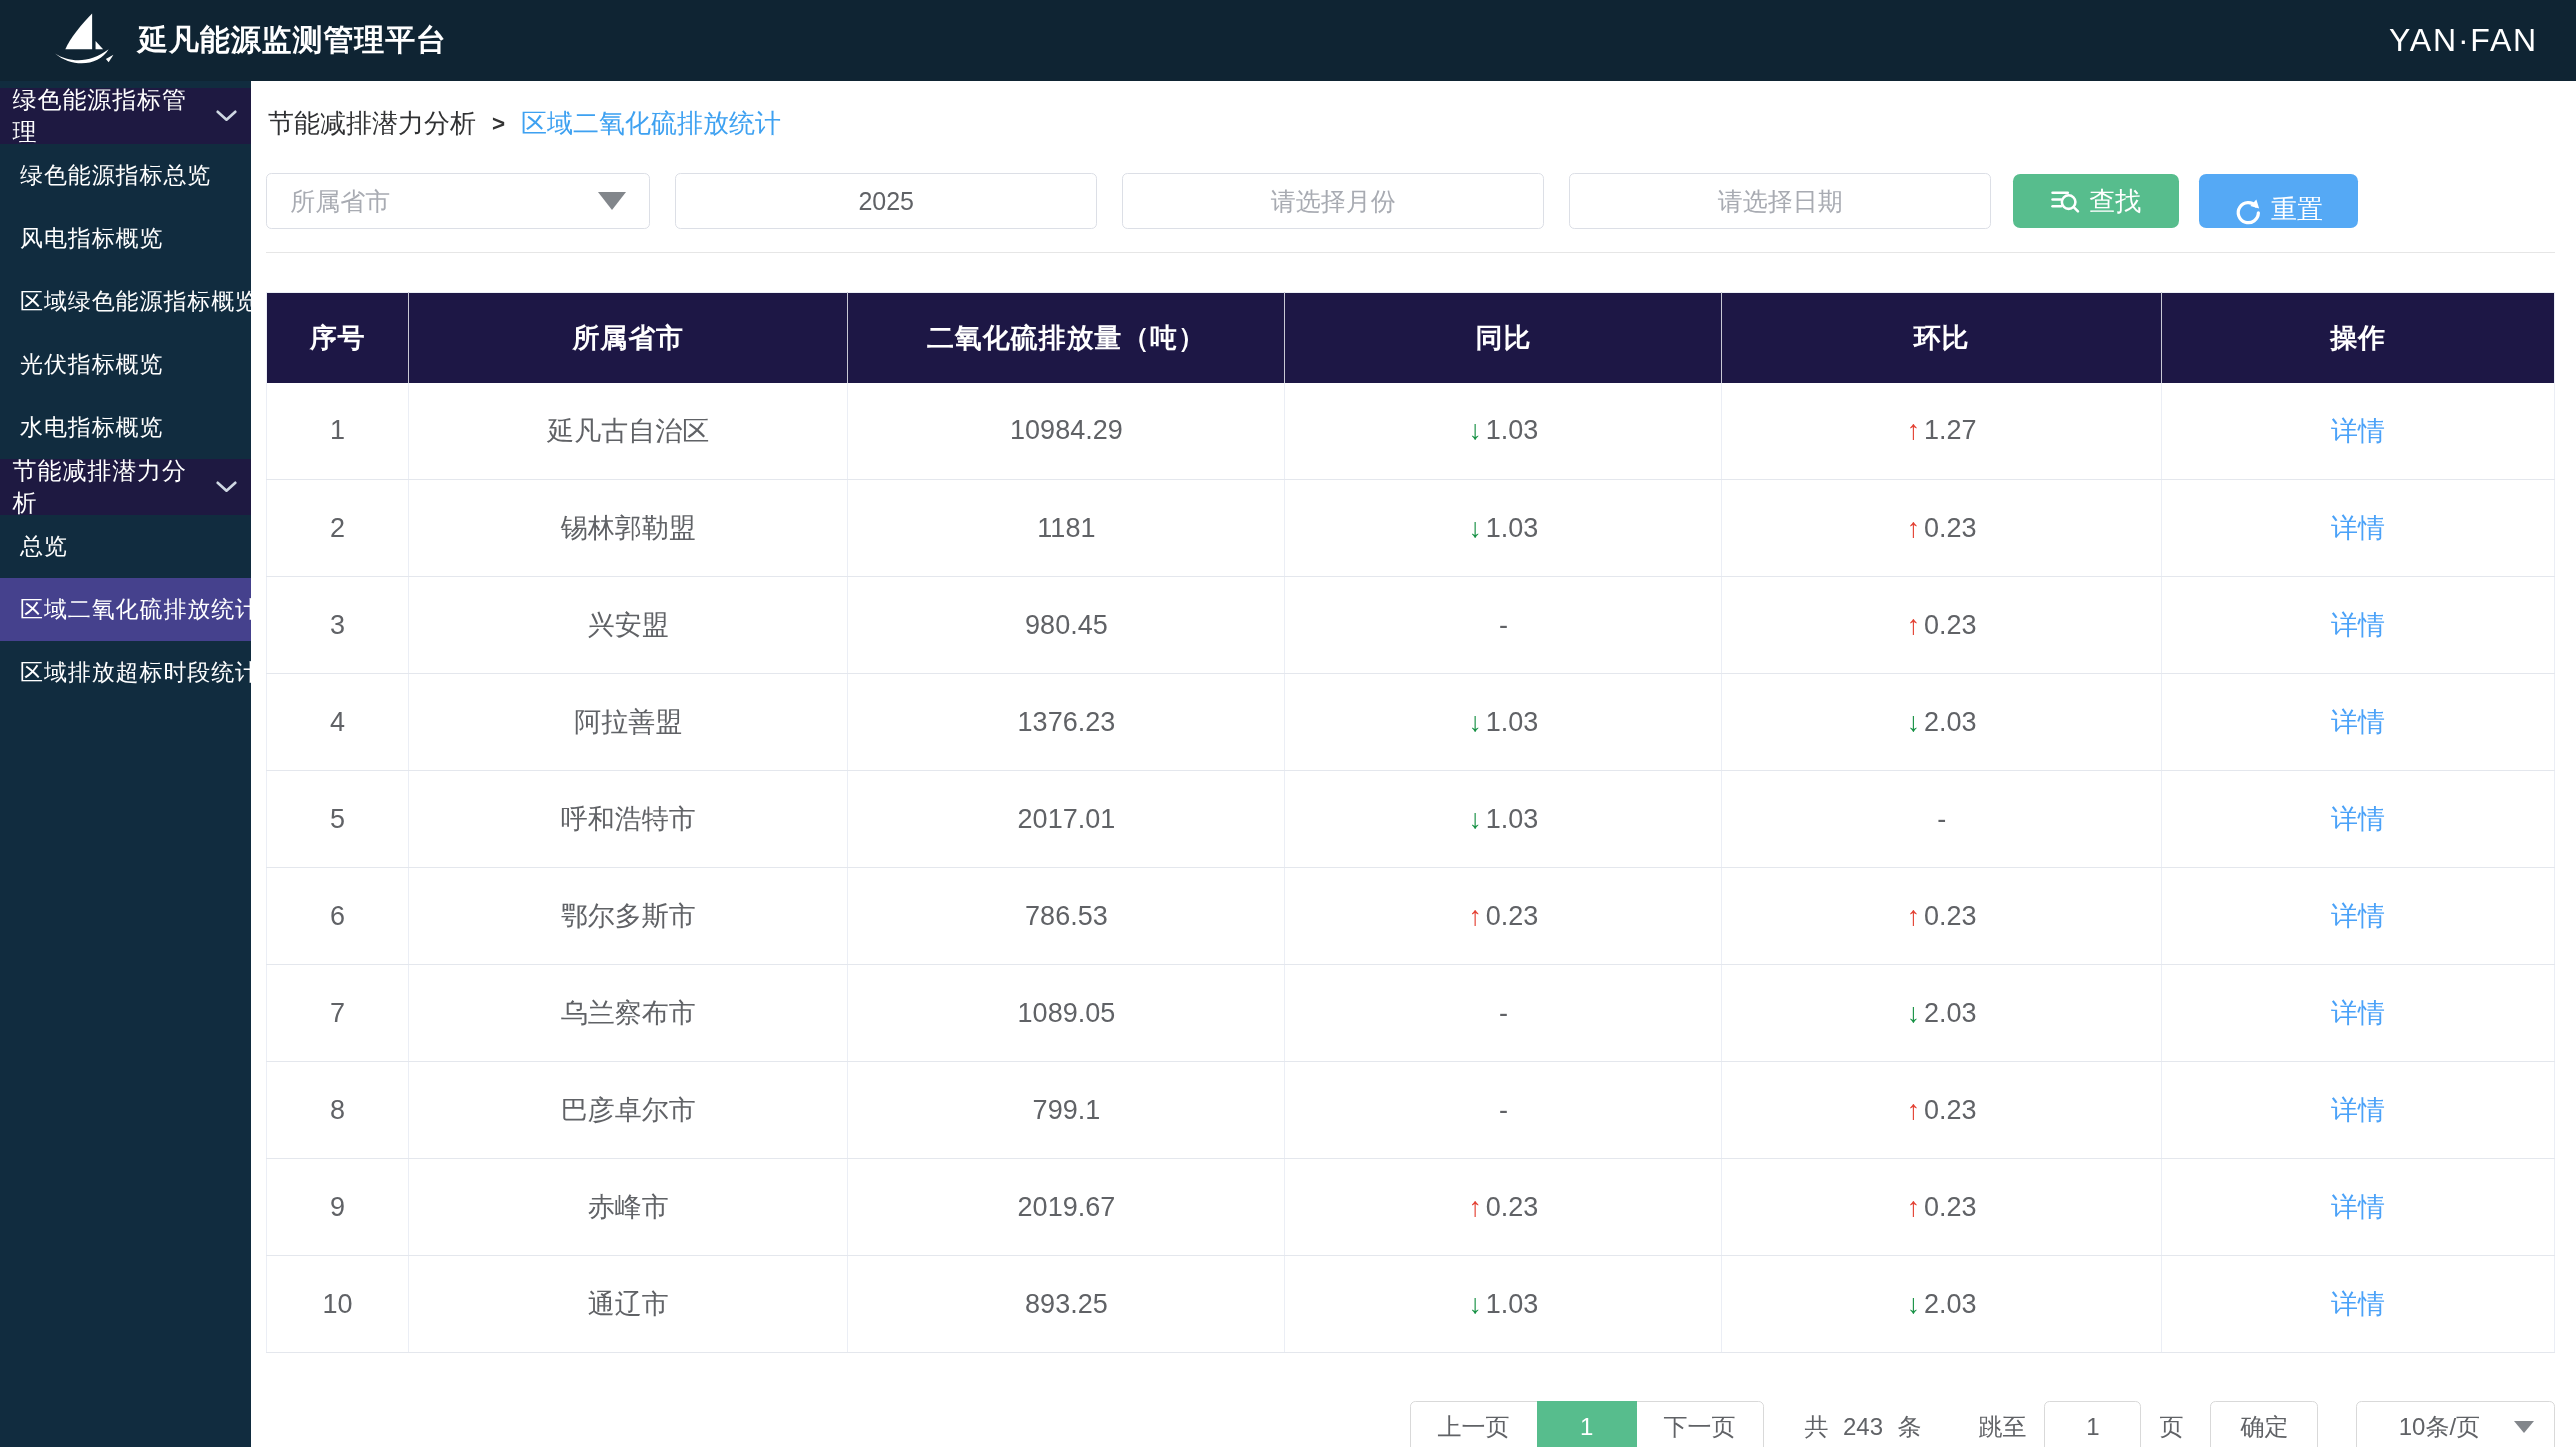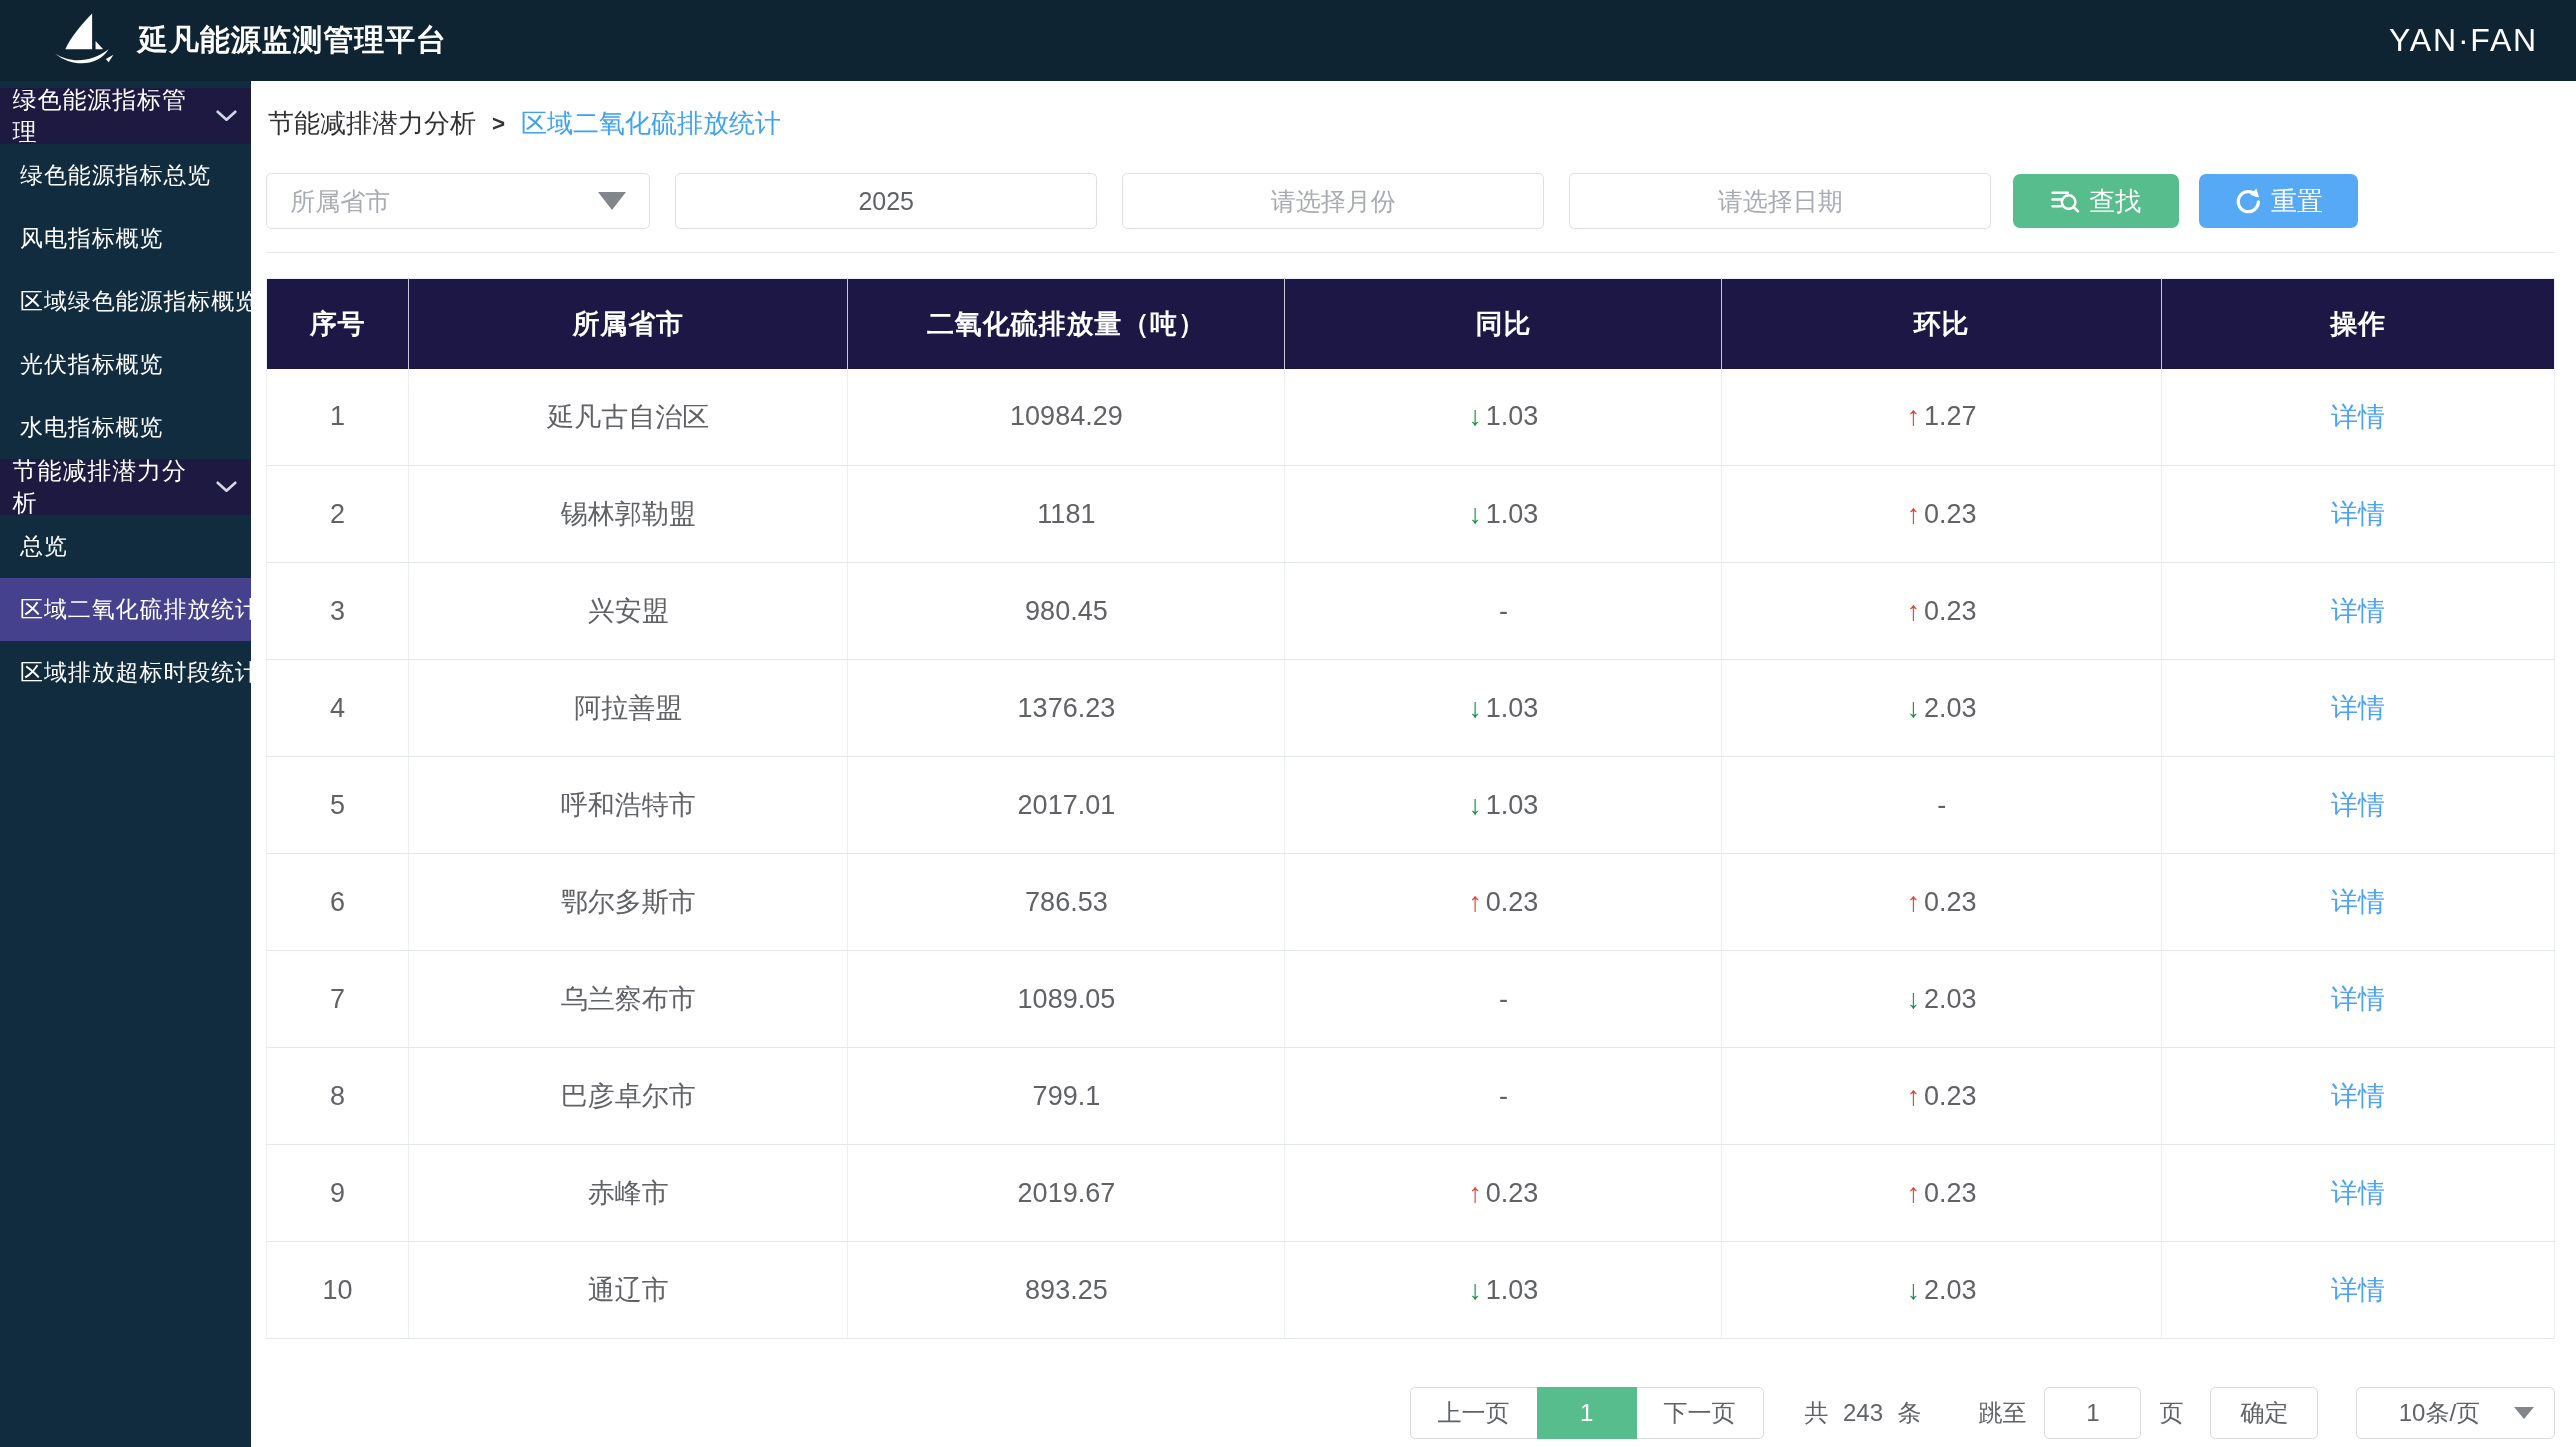--- a/index.html
+++ b/index.html
@@ -40,24 +40,24 @@
   .select .ph{color:var(--placeholder);}
   .caret{width:0;height:0;border-left:14.4px solid transparent;border-right:14.4px solid transparent;
     border-top:18px solid #82868b;margin-left:auto;}
   .caret-sm{border-left:10px solid transparent;border-right:10px solid transparent;
     border-top:12.6px solid #82868b;margin-left:auto;}
   input.box{width:422px;text-align:center;margin-right:25px;outline:none;padding:0 9px;}
   input.box::placeholder{color:var(--placeholder);}
   .btn{height:54px;border:none;border-radius:7.2px;color:#fff;font-size:26px;display:flex;align-items:center;
     justify-content:center;gap:9px;cursor:pointer;font-family:inherit;}
   .btn.search{width:166px;background:var(--green);margin-left:-3.6px;}
-  .btn.reset{width:159px;background:var(--blue);margin-left:20px;}
+  .btn.reset{width:159px;background:var(--blue);margin-left:20px;align-items:flex-end;}
   .divider{margin-top:23px;border-top:0.9px solid #e6e6e6;}
   
-  table{width:100%;border-collapse:collapse;table-layout:fixed;margin-top:25px;border:0.9px solid #ebeef5;}
+  table{width:100%;border-collapse:collapse;table-layout:fixed;margin-top:39px;border:0.9px solid #ebeef5;}
   thead th{background:var(--table-header-bg);color:#fff;font-size:27px;font-weight:bold;height:90px;
     border-right:0.9px solid #c8c8d4;text-align:center;letter-spacing:0.9px;}
   thead th:last-child{border-right:none;}
   tbody td{height:97px;text-align:center;font-size:27px;color:var(--text);
     border-bottom:0.9px solid var(--border);border-right:0.9px solid #ebeef5;background:#fff;}
   tbody td:last-child{border-right:none;}
   .arrow{font-size:27px;margin-right:3.6px;}
   .arrow.up{color:var(--up-red);}
   .arrow.down{color:var(--down-green);}
   .link{color:var(--link);cursor:pointer;}

